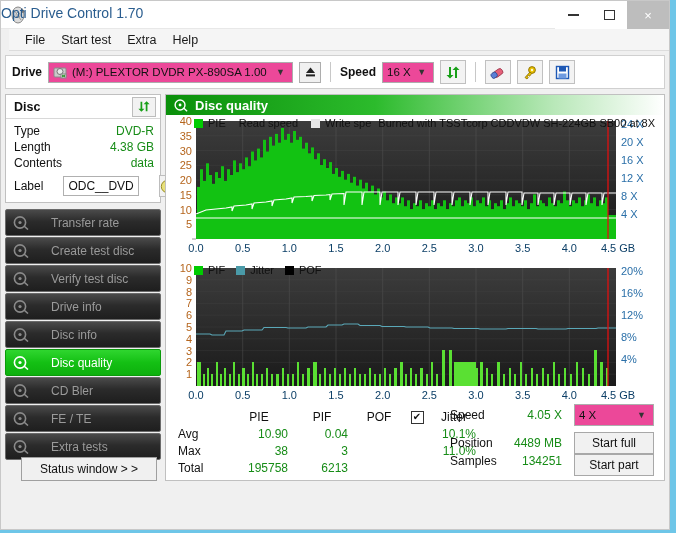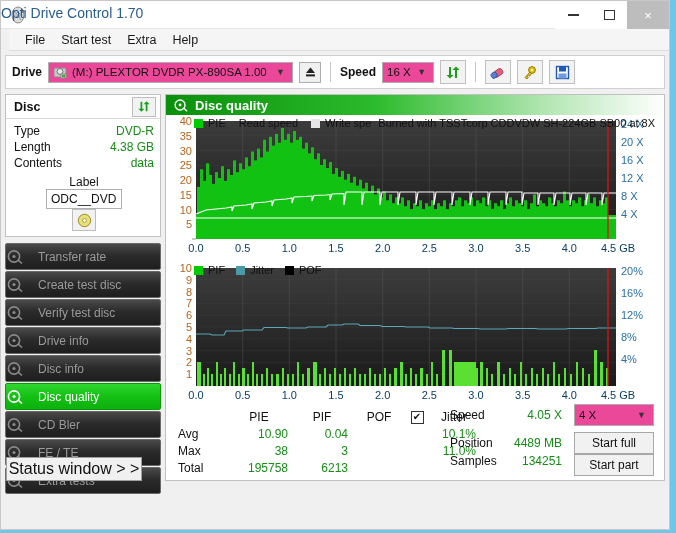--- a/index.html
+++ b/index.html
@@ -78,50 +78,50 @@
   }
   .disc-hdr .t { font-weight:bold; font-size:12.5px; color:#111; }
   .disc-hdr .b {
     margin-left:auto; width:24px; height:20px; border:1px solid #bdbdbd;
     background:#f2f2f2; display:flex; align-items:center; justify-content:center;
   }
   .disc-rows { padding:4px 6px 5px 8px; }
   .disc-row { display:flex; font-size:12px; line-height:16px; }
   .disc-row .k { color:#111; }
   .disc-row .v { margin-left:auto; color:#178c17; }
-  .label-row { display:flex; align-items:center; margin-top:4px; gap:0;flex-direction:column; }
+  .label-row { display:flex; align-items:center; margin-top:4px; gap:20px; }
   .label-row .k { font-size:12px; color:#111; }
   .label-inp {
     width:76px; height:20px; border:1px solid #b0b0b0; background:#fff;
     font-size:12px; color:#111; padding:0 4px; line-height:18px;
     font-family:"Liberation Sans", sans-serif;
   }
   .label-btn {
     width:24px; height:22px; border:1px solid #bdbdbd; background:#f2f2f2;
     display:flex; align-items:center; justify-content:center;
   }
   
   .navlist { margin-top:6px; }
   .navbtn {
     height:27px; margin-bottom:1px; display:flex; align-items:center;
-    gap:15px;
+    padding-left:6px; gap:22px;
     background:linear-gradient(180deg,#4a4a4a 0%,#2b2b2b 45%,#1e1e1e 100%);
     border:1px solid #6a6a6a; border-radius:2px;
     color:#9a9a9a; font-size:12px;
   }
   .navbtn.active {
     background:linear-gradient(180deg,#2fd62f 0%,#14c014 50%,#0db00d 100%);
     border-color:#0a9a0a; color:#ffffff;
   }
   .navbtn .ico { width:17px; height:15px; flex:0 0 auto; }
   .statusbtn {
-    position:absolute; left:1px; bottom:0; width:136px; height:24px;
+    position:absolute; left:16px; bottom:0; width:136px; height:24px;
     border:1px solid #9f9f9f; background:#f0f0f0;
     display:flex; align-items:center; justify-content:center;
-    font-size:16px; color:#111;
+    font-size:12px; color:#111;
   }
   
   .pane-hdr {
     height:20px; display:flex; align-items:center; gap:7px; padding-left:7px;
     background:linear-gradient(90deg,#0a8f0a 0%,#2cbb2c 42%,#b9e8b9 78%,#ffffff 100%);
   }
   .pane-hdr .t { font-weight:bold; font-size:13px; color:#ffffff; }
   .chart-wrap { position:relative; }
   .legend {
     position:absolute; display:flex; align-items:center; gap:5px;

